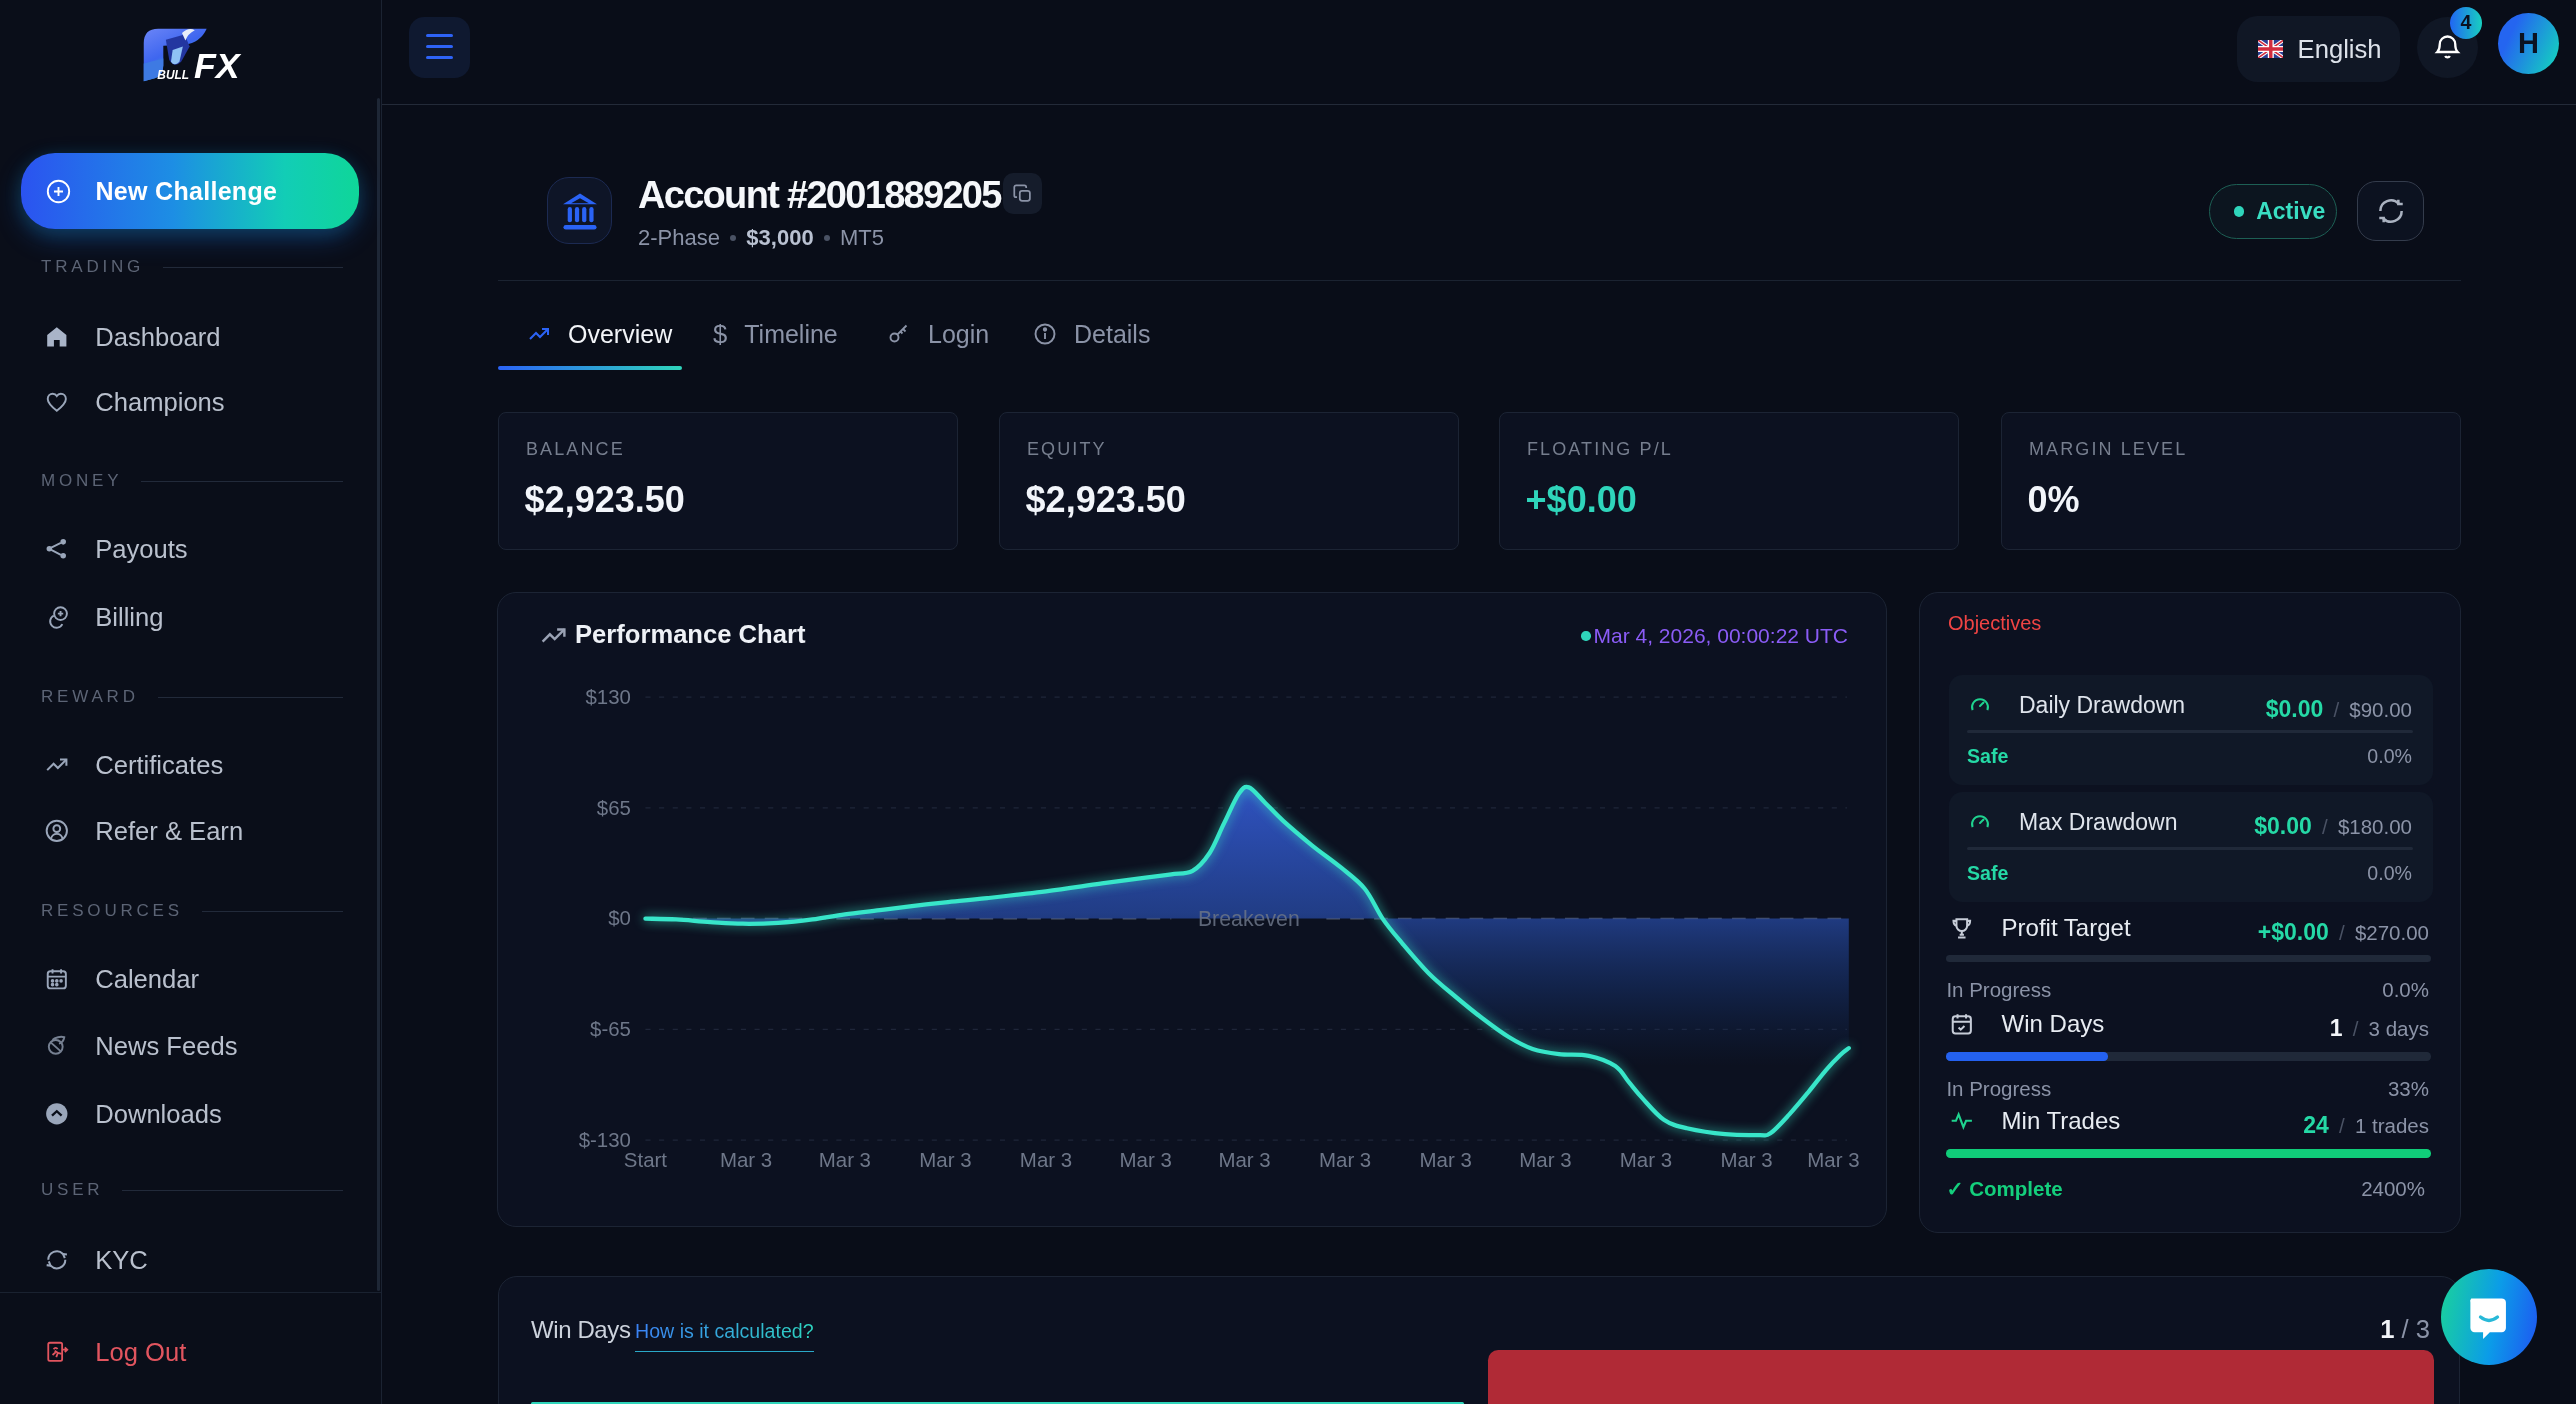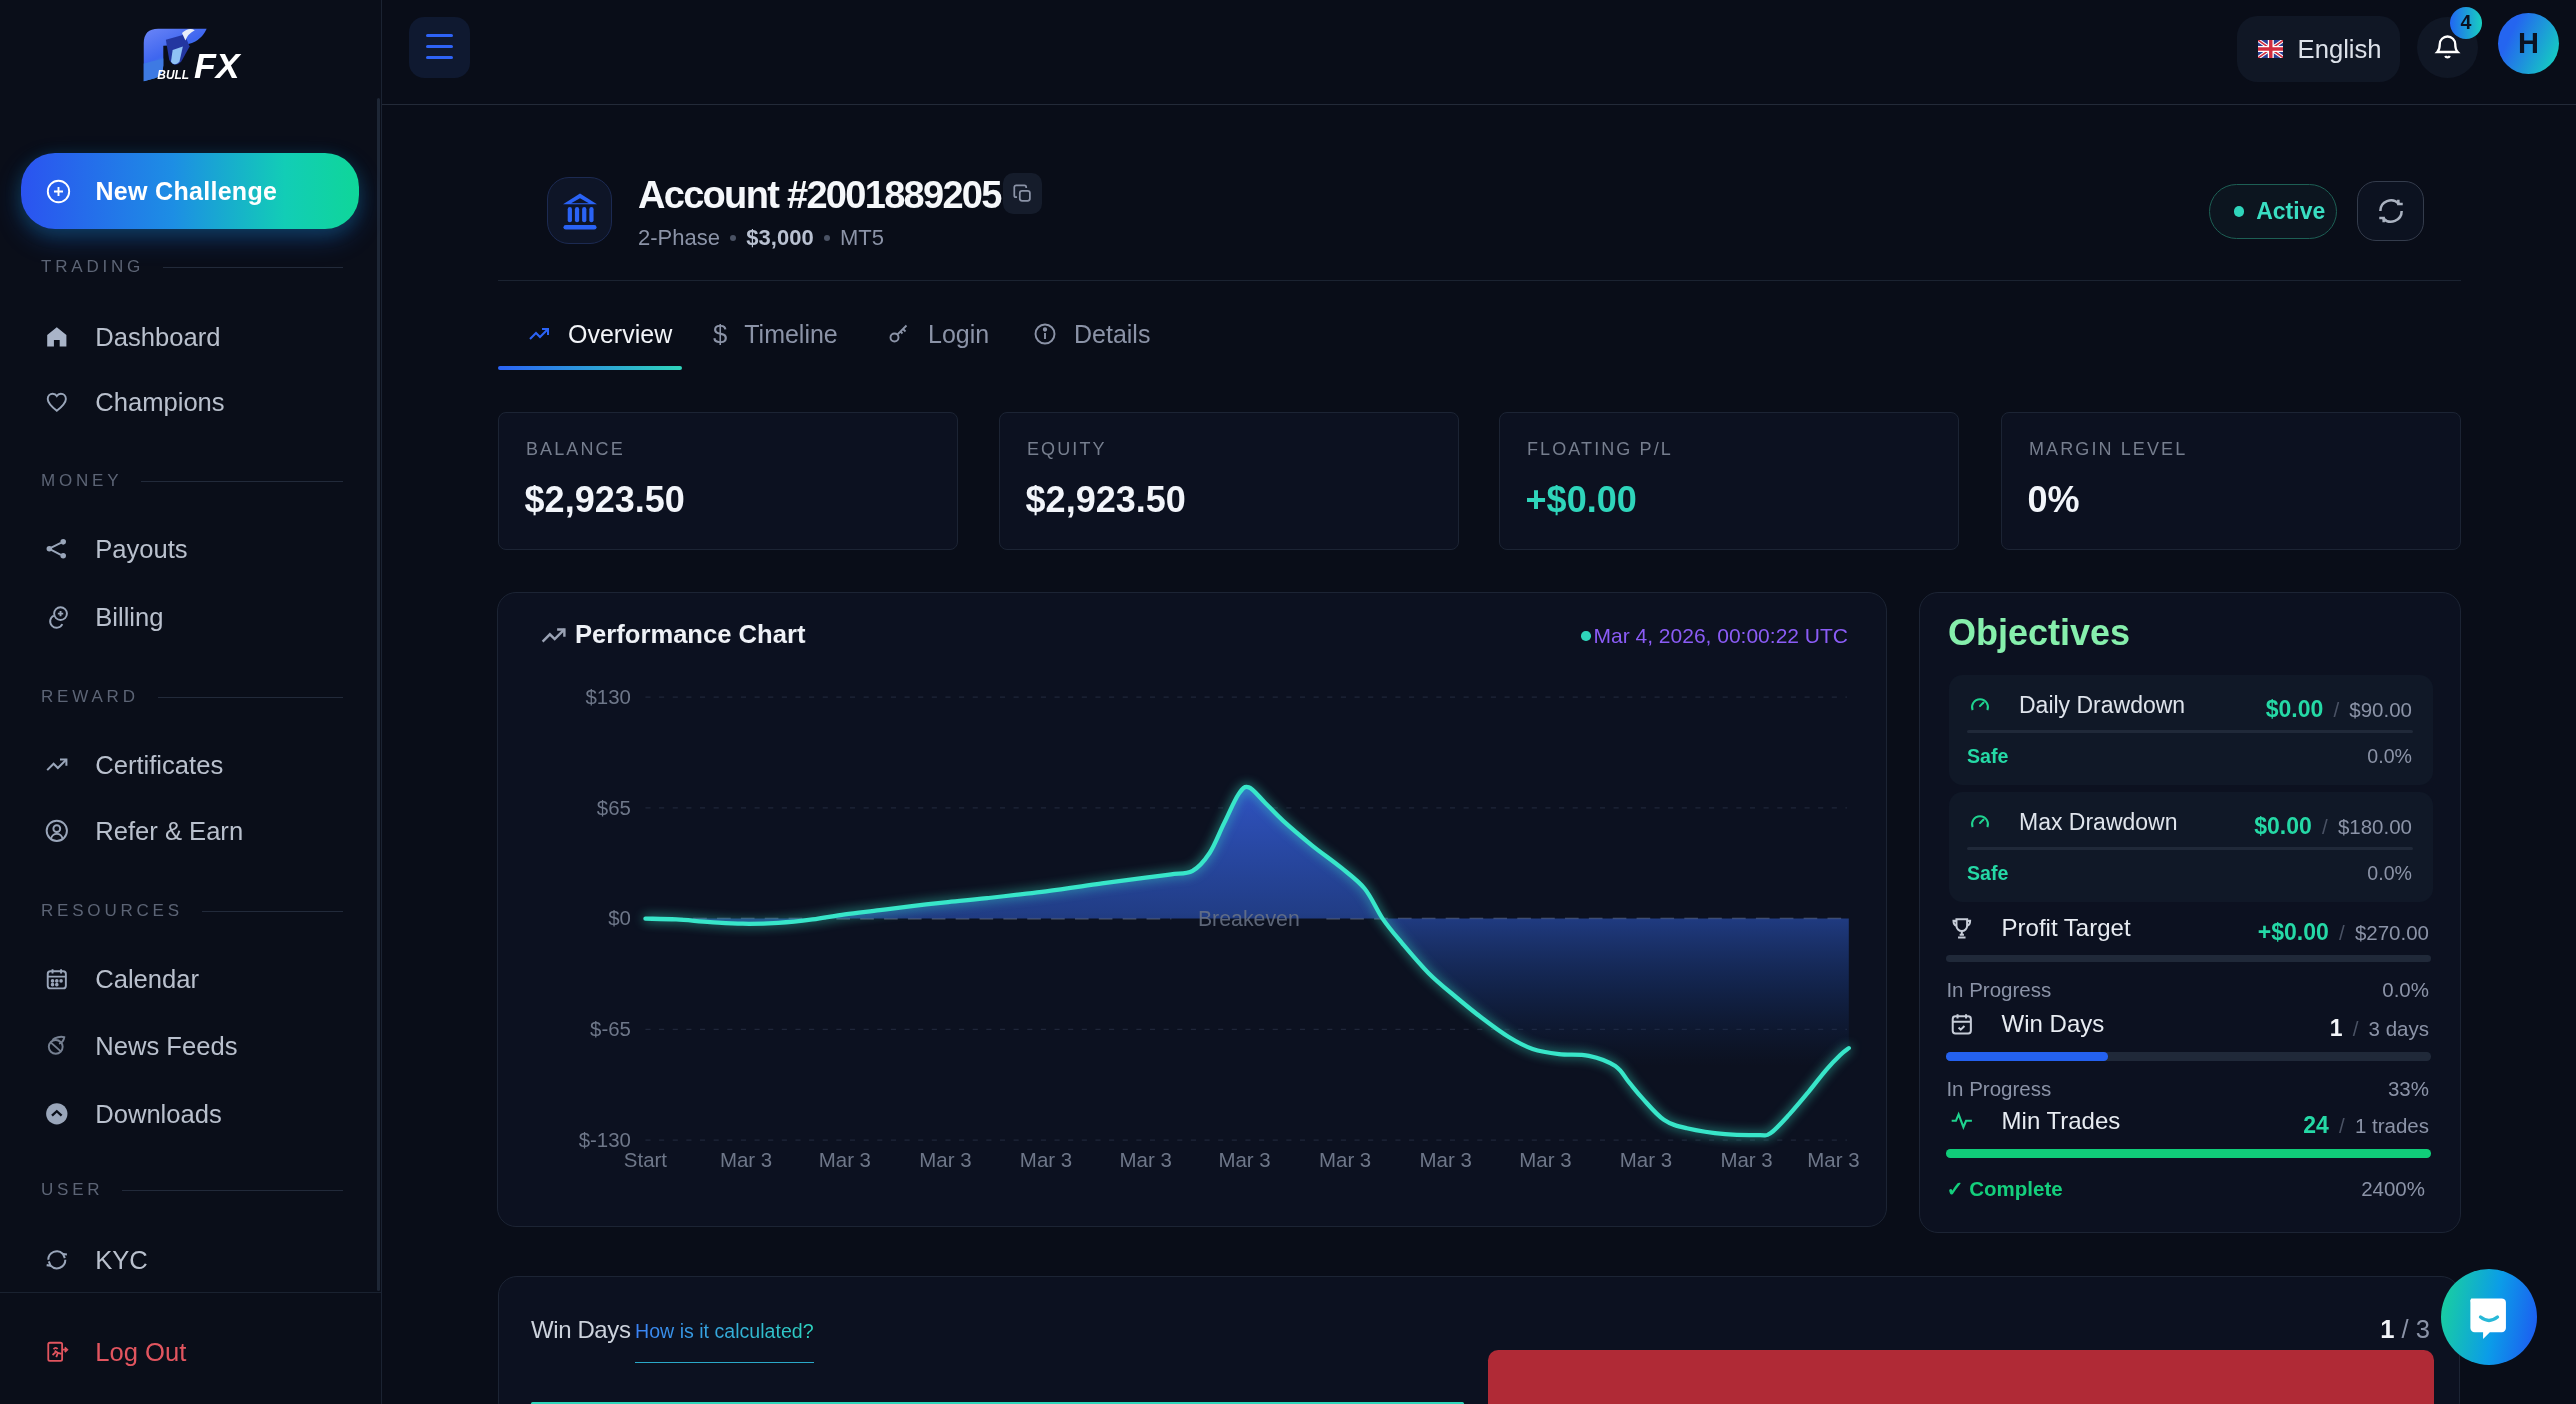--- a/index.html
+++ b/index.html
@@ -58,36 +58,36 @@
 .scard{position:absolute;top:412px;width:460px;height:138px;border-radius:8px;background:#0c1120;border:0.9px solid #1c2434}
 .scard .lb{position:absolute;left:27px;top:26.4px;font-size:18px;letter-spacing:2.1px;color:#767e8e}
 .scard .vl{position:absolute;left:25.6px;top:66px;font-size:36px;font-weight:700;color:#f2f5fa}
 
 #chartcard{position:absolute;left:497px;top:592px;width:1390px;height:635px;border-radius:19px;background:#0c1120;border:0.9px solid #1c2434}
 #chtitle{position:absolute;left:77px;top:27px;font-size:25.6px;font-weight:700;color:#eef1f6}
 #chts{position:absolute;right:38px;top:31px;font-size:21px;color:#8b5cf6;display:flex;align-items:center;gap:3px}
 #chts .dt{width:9.4px;height:9.4px;border-radius:50%;background:#2fd5bb}
 
 #objcard{position:absolute;left:1919px;top:592px;width:542px;height:641px;border-radius:19px;background:#0c1120;border:0.9px solid #1c2434}
-#objcard h2{position:absolute;left:28px;top:19px;font-size:36px;font-weight:700;color:#86efac}
+#objcard h2{position:absolute;left:28px;top:19px;font-size:20px;font-weight:400;color:#ef4444}
 .ocard{position:absolute;left:29px;width:484px;height:110px;border-radius:13.6px;background:#101827}
 .orow{position:absolute;display:flex;align-items:center;gap:27px}
 .orow .nm{font-size:23px;color:#dfe4ec}
 .oval{position:absolute;display:flex;align-items:baseline;gap:10.2px;font-size:20.5px;color:#8b93a7}
 .oval b{font-size:23px}
 .teal{color:#25d9a6}
 .track{position:absolute;background:#202939;border-radius:4.3px}
 .small{font-size:19.6px;color:#8b93a7}
 .small.teal{color:#25d9a6;font-weight:600}
 
 #wdcard{position:absolute;left:498px;top:1276px;width:1962px;height:145px;border-radius:19px;background:#0c1120;border:0.9px solid #1c2434}
 #wdtitle{position:absolute;left:32px;top:39px;font-size:24px;color:#ccd2dc;letter-spacing:-0.4px}
 #wdlink{position:absolute;left:136px;top:43px;font-size:19.6px;font-weight:400;
   background:linear-gradient(90deg,#3b82f6,#2dd4bf);-webkit-background-clip:text;background-clip:text;color:transparent;
-  border-bottom:1.7px solid #2aa8c8;padding-bottom:19px}
+  border-bottom:1.7px solid #2aa8c8;padding-bottom:8px}
 #wdnum{position:absolute;right:29px;top:38px;font-size:25.6px;color:#8b93a7}
 #wdnum b{color:#f2f4f8;font-weight:700}
 #greenline{position:absolute;left:32px;top:125px;width:933px;height:2.6px;background:#2fd5bb;border-radius:1.7px}
 #redbox{position:absolute;left:989px;top:73px;width:946px;height:72px;border-radius:10.2px 10.2px 0 0;background:#b02a36}
 #chatbtn{position:absolute;left:2441px;top:1269px;width:96px;height:96px;border-radius:50%;
   background:linear-gradient(100deg,#19cfa0 5%,#0b9ce8 55%,#1f55f2 100%);
   display:flex;align-items:center;justify-content:center}
 </style>
 </head>
 <body>

